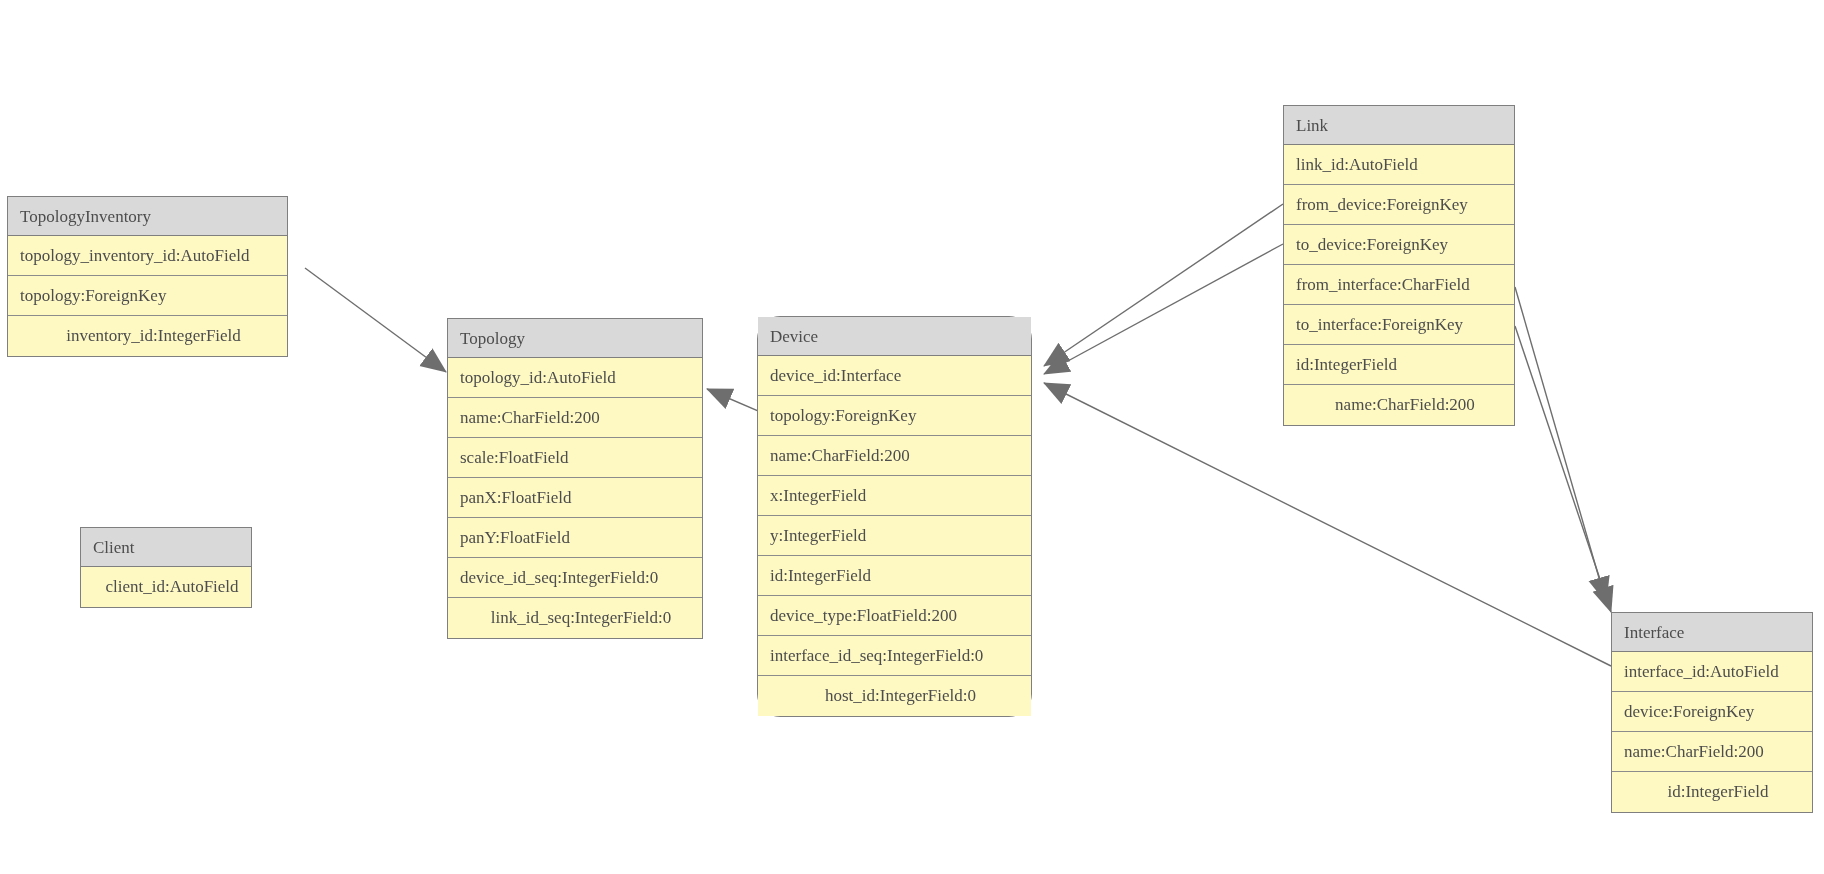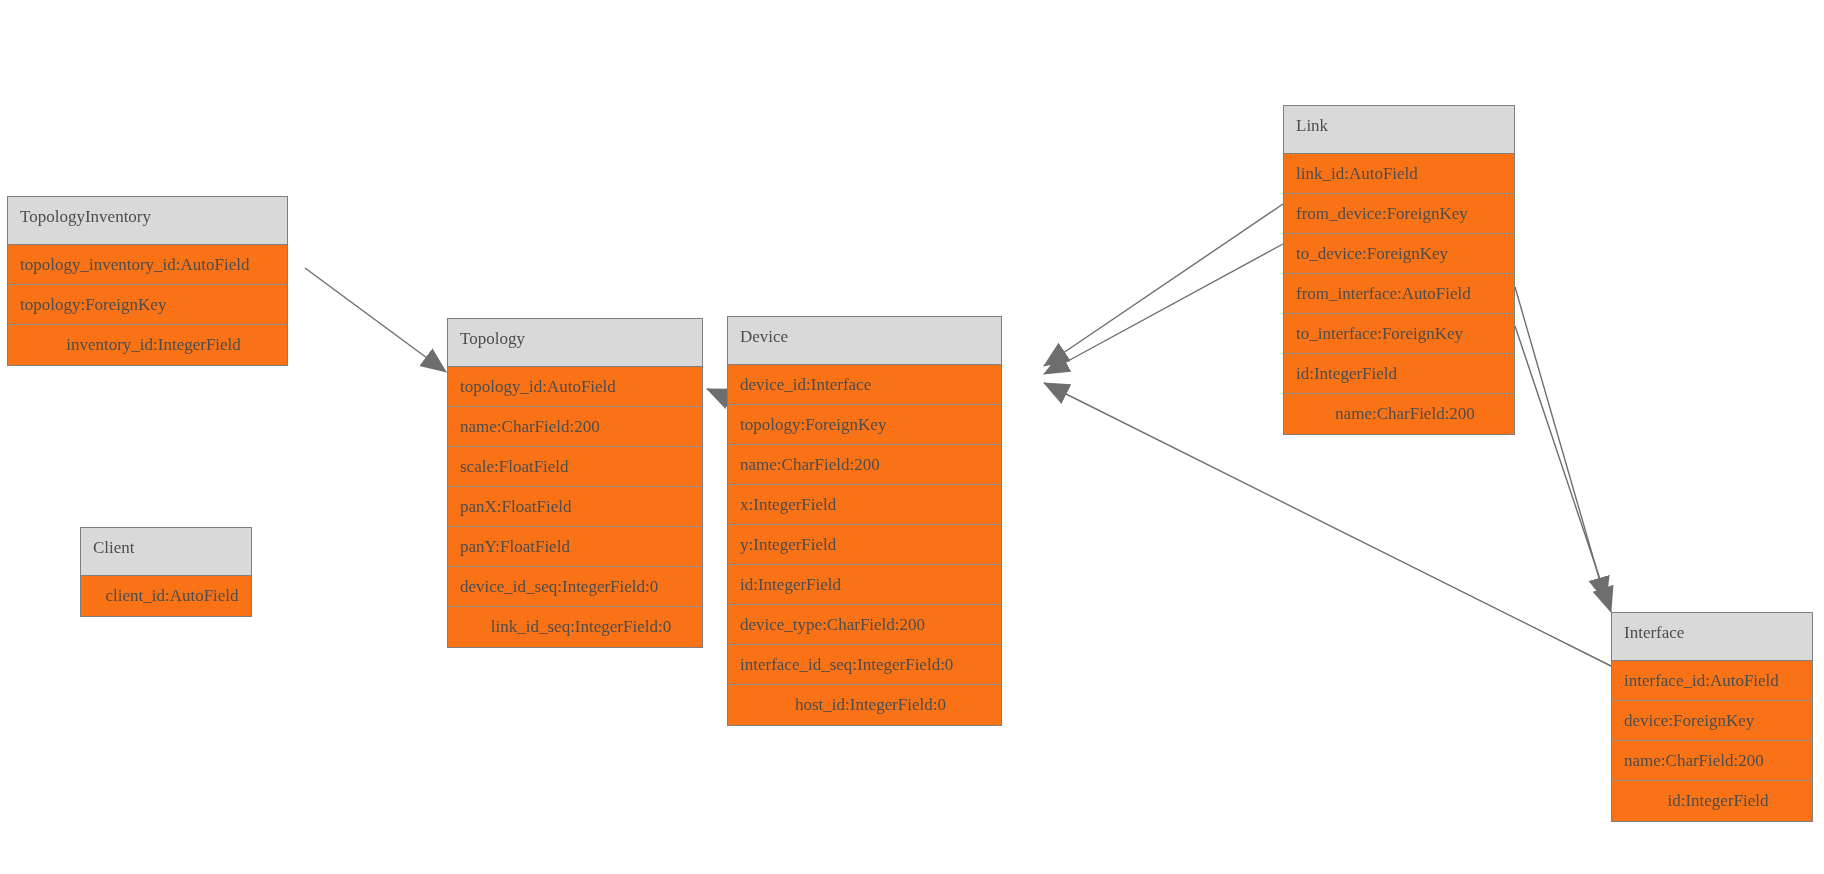--- a/index.html
+++ b/index.html
@@ -34,35 +34,35 @@
   .entity {
     position: absolute;
     background: #ffffff;
     border: 1.5px solid #7f7f7f;
     box-sizing: border-box;
     color: #4d4d4d;
     font-size: 17px;
   }
   .entity-header {
     background: #d9d9d9;
-    height: 48px;
+    height: 39px;
     line-height: 39px;
     padding-left: 12px;
     border-bottom: 1.5px solid #7f7f7f;
     box-sizing: border-box;
     white-space: nowrap;
     overflow: hidden;
   }
   .entity-row {
     height: 40px;
     line-height: 39px;
     padding-left: 12px;
     border-bottom: 1px solid #8c8c8c;
     box-sizing: border-box;
-    background: #f97316;
+    background: #fef9c3;
     white-space: nowrap;
     overflow: hidden;
   }
   .entity-row:last-child {
     border-bottom: none;
     text-align: center;
   }
 </style>
 </head>
 <body>
@@ -98,38 +98,38 @@
         <div class="entity-row">scale:FloatField</div>
         <div class="entity-row">panX:FloatField</div>
         <div class="entity-row">panY:FloatField</div>
         <div class="entity-row">device_id_seq:IntegerField:0</div>
         <div class="entity-row">link_id_seq:IntegerField:0</div>
       </div>
       <div class="entity" style="left: 80px; top: 527px; width: 172px;">
         <div class="entity-header">Client</div>
         <div class="entity-row">client_id:AutoField</div>
       </div>
-      <div class="entity" style="left: 727px; top: 316px; width: 275px;">
+      <div class="entity" style="left: 757px; top: 316px; width: 275px; border-radius: 23px;">
         <div class="entity-header">Device</div>
         <div class="entity-row">device_id:Interface</div>
         <div class="entity-row">topology:ForeignKey</div>
         <div class="entity-row">name:CharField:200</div>
         <div class="entity-row">x:IntegerField</div>
         <div class="entity-row">y:IntegerField</div>
         <div class="entity-row">id:IntegerField</div>
-        <div class="entity-row">device_type:CharField:200</div>
+        <div class="entity-row">device_type:FloatField:200</div>
         <div class="entity-row">interface_id_seq:IntegerField:0</div>
         <div class="entity-row">host_id:IntegerField:0</div>
       </div>
       <div class="entity" style="left: 1283px; top: 105px; width: 232px;">
         <div class="entity-header">Link</div>
         <div class="entity-row">link_id:AutoField</div>
         <div class="entity-row">from_device:ForeignKey</div>
         <div class="entity-row">to_device:ForeignKey</div>
-        <div class="entity-row">from_interface:AutoField</div>
+        <div class="entity-row">from_interface:CharField</div>
         <div class="entity-row">to_interface:ForeignKey</div>
         <div class="entity-row">id:IntegerField</div>
         <div class="entity-row">name:CharField:200</div>
       </div>
       <div class="entity" style="left: 1611px; top: 568px; width: 202px; margin-top: 44px;">
         <div class="entity-header">Interface</div>
         <div class="entity-row">interface_id:AutoField</div>
         <div class="entity-row">device:ForeignKey</div>
         <div class="entity-row">name:CharField:200</div>
         <div class="entity-row">id:IntegerField</div>

